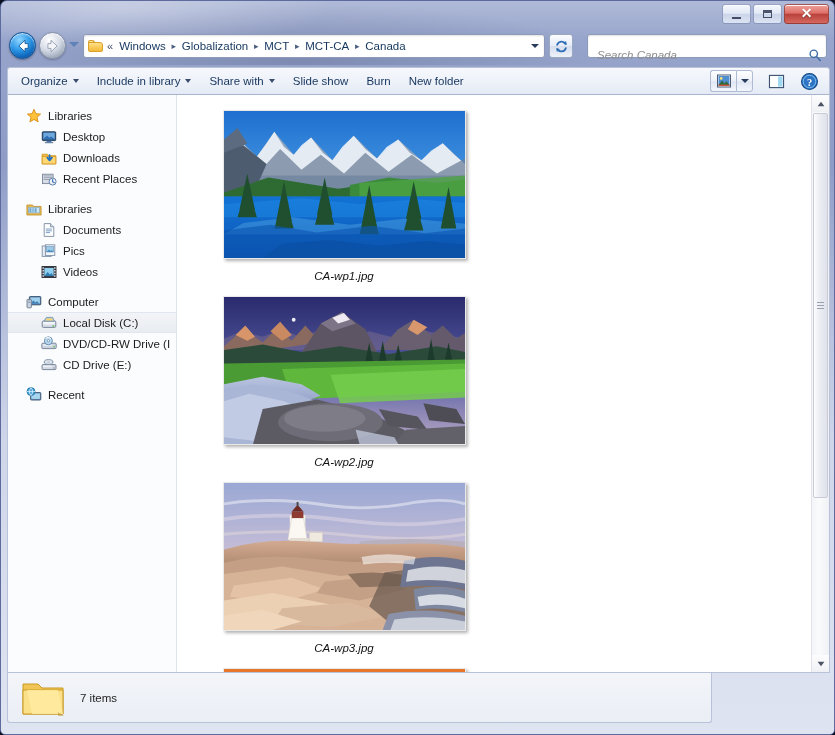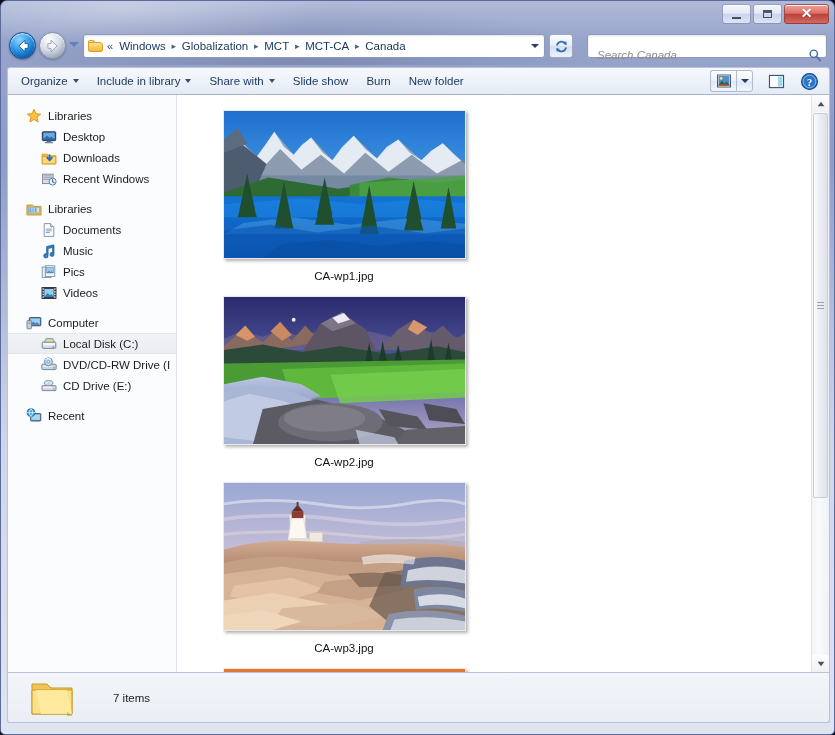--- a/index.html
+++ b/index.html
@@ -164,21 +164,21 @@
   .content {
     flex:1 1 auto; position:relative; background:#fff; overflow:hidden;
   }
   .tilegrid {
     position:absolute; left:0; top:0; right:18px; bottom:0;
     padding:12px 0 0 10px;
     display:flex; flex-wrap:wrap; align-content:flex-start;
   }
   .tile {
     width:314px; height:186px; margin:0 0 0 0;
-    display:flex; flex-direction:column; align-items:center;
+    display:flex; flex-direction:column; align-items:center;font-style:italic;
   }
   .thumbwrap {
     width:249px; height:155px; position:relative;
     padding:3px; background:#fff;
     display:flex; align-items:center; justify-content:center;
   }
   .thumb {
     width:100%; height:100%; position:relative; overflow:hidden;
     border:1px solid #e9e9e9;
     box-shadow: 2px 2px 3px rgba(0,0,0,0.30);
@@ -204,24 +204,24 @@
     position:absolute; left:1px; width:15px; top:18px; height:385px;
     border:1px solid #c9ccd6; border-radius:2px;
     background:linear-gradient(90deg,#fdfdfe,#eceef4 40%,#dfe2eb);
     display:flex; align-items:center; justify-content:center;
   }
   .grip { width:7px; }
   .grip i { display:block; height:1px; background:#9aa0ae; margin:2px 0; }
 
   
   .statusbar {
-    position:absolute; left:6px; top:672px; width:823px; height:50px;
+    position:absolute; left:6px; top:672px; width:705px; height:50px;
     background:linear-gradient(180deg,#f3f5f9 0%, #eaeef5 100%);
     border:1px solid #b8c2d8; border-top:0; border-radius:0 0 3px 3px;
-    display:flex; align-items:center; padding-left:21px; gap:24px;
+    display:flex; align-items:center; padding-left:12px; gap:0;
   }
   .statusFolder { width:46px; height:40px; position:relative; flex:0 0 46px; }
   .statusText { font-size:11.5px; color:#1e1e1e; margin-left:14px; }
 
   
   .folderShape {
     position:absolute; left:0; bottom:0; width:100%; height:82%;
     background:linear-gradient(180deg,#ffe08a 0%, #fcd064 40%, #f2b93c 100%);
     border:1px solid #d9a02c; border-radius:1px 3px 2px 2px;
   }
@@ -400,21 +400,21 @@
           <span class="navico">
             <svg width="16" height="16" viewBox="0 0 16 16">
               <rect x="1.5" y="3.2" width="10.6" height="9.4" fill="#d9dde6" stroke="#7b8499" stroke-width="0.9"></rect>
               <rect x="2.6" y="4.4" width="8.4" height="1" fill="#9aa3b5"></rect>
               <rect x="2.6" y="6.2" width="8.4" height="1" fill="#9aa3b5"></rect>
               <rect x="2.6" y="8" width="6" height="1" fill="#9aa3b5"></rect>
               <circle cx="11.6" cy="10.6" r="3.5" fill="#eef1f6" stroke="#5d7fa8" stroke-width="1"></circle>
               <path d="M11.6 8.5 v2.2 l1.6 1" stroke="#2f6fb5" stroke-width="1.1" fill="none" stroke-linecap="round"></path>
             </svg>
           </span>
-          <span>Recent Windows</span>
+          <span>Recent Places</span>
         </div>
       </div>
 
       <div class="navgroup">
         <div class="navrowitem">
           <span class="navico">
             <svg width="16" height="16" viewBox="0 0 16 16">
               <path d="M0.9 4 h5.6 l1.2 1.4 h7.4 v8.6 h-14.2 z" fill="#e9bb52" stroke="#bf8e22" stroke-width="0.8"></path>
               <rect x="2.4" y="6.3" width="11.2" height="5.6" fill="#cfe6f5" stroke="#7fa8c4" stroke-width="0.7"></rect>
               <rect x="3.4" y="7.2" width="2" height="4.1" fill="#6fa8cf"></rect>
@@ -428,28 +428,20 @@
           <span class="navico">
             <svg width="16" height="16" viewBox="0 0 16 16">
               <path d="M3.2 1.6 h6.4 l3.2 3.2 v9.6 h-9.6 z" fill="#fdfefe" stroke="#7b8ba1" stroke-width="0.9"></path>
               <path d="M9.6 1.6 v3.2 h3.2" fill="#dde5ee" stroke="#7b8ba1" stroke-width="0.9"></path>
               <rect x="4.8" y="6.6" width="6" height="0.9" fill="#6f96bf"></rect>
               <rect x="4.8" y="8.4" width="6" height="0.9" fill="#6f96bf"></rect>
               <rect x="4.8" y="10.2" width="4.2" height="0.9" fill="#6f96bf"></rect>
             </svg>
           </span>
           <span>Documents</span>
-        </div>
-        <div class="navrowitem child">
-          <span class="navico">
-            <svg width="16" height="16" viewBox="0 0 16 16">
-              <path d="M11.6 2 L5.6 3.6 v7.1 a2.2 2.2 0 1 0 1.5 1.9 V5.6 l4.5-1.2 v5.1 a2 2 0 1 0 1.4 1.8 V2 Z" fill="#2f7fc4" stroke="#1d5c96" stroke-width="0.7"></path>
-            </svg>
-          </span>
-          <span>Music</span>
         </div>
         <div class="navrowitem child">
           <span class="navico">
             <svg width="16" height="16" viewBox="0 0 16 16">
               <rect x="1.2" y="3" width="9" height="10.4" fill="#e6edf5" stroke="#7f8fa6" stroke-width="0.9"></rect>
               <rect x="4.4" y="1.8" width="9.4" height="10.6" fill="#f6f9fc" stroke="#7f8fa6" stroke-width="0.9"></rect>
               <rect x="5.6" y="3.6" width="7" height="5.4" fill="#9ecbe8" stroke="#6f9cbd" stroke-width="0.7"></rect>
               <path d="M5.6 9 L8 6.4 L9.6 8 L10.8 6.9 L12.6 9 Z" fill="#4a8fbf"></path>
             </svg>
           </span>

